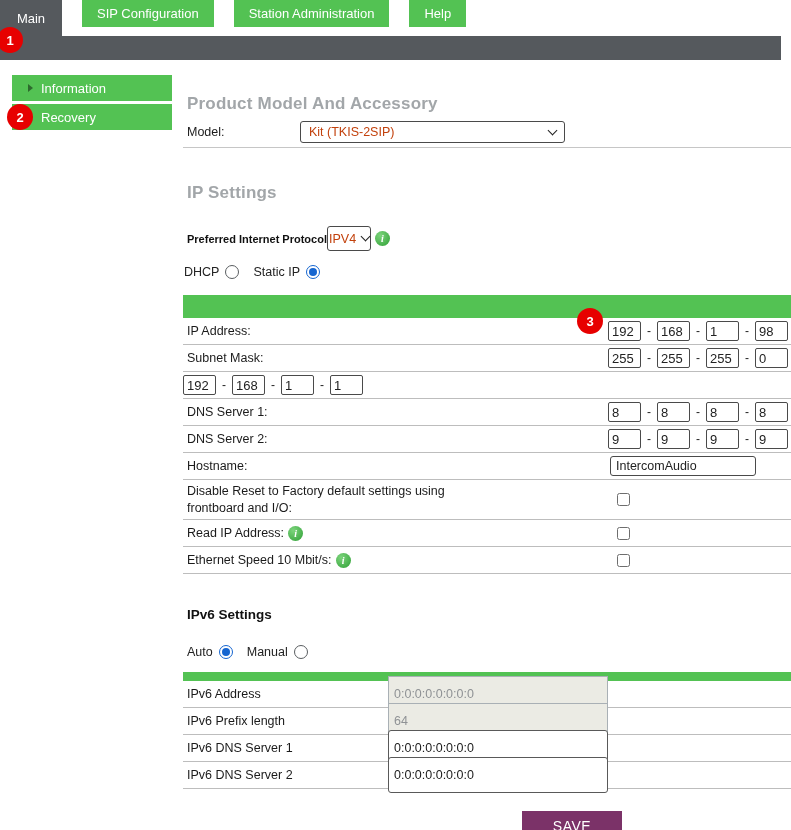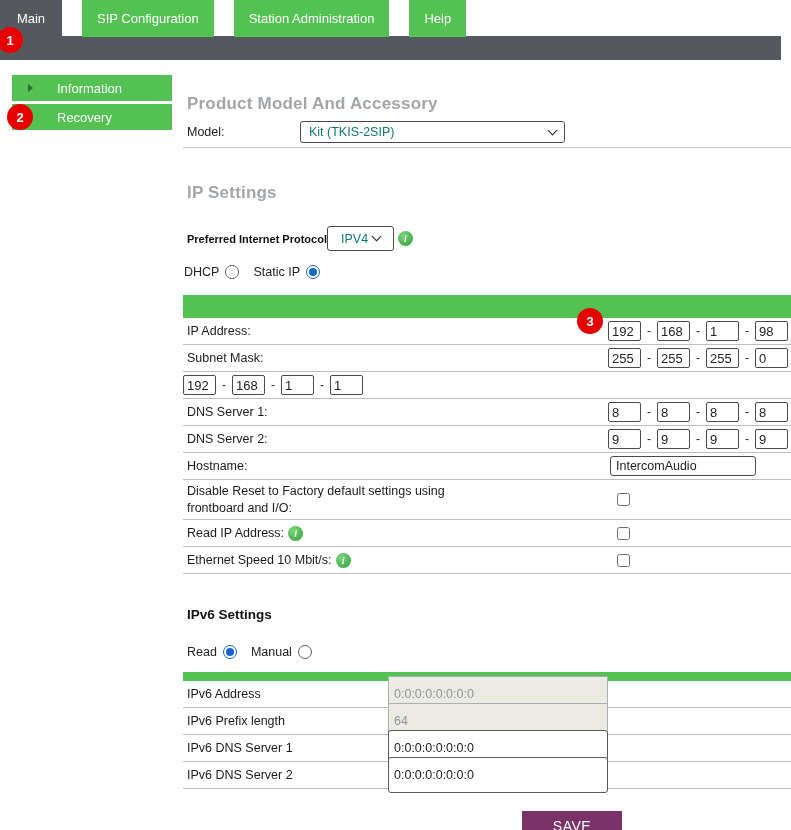--- a/index.html
+++ b/index.html
@@ -1,50 +1,50 @@
 <!DOCTYPE html>
 <html style="--green: #53c253; --dark_gray: #55595d; --red_badge: #e70000; --purple: #7b3268; --heading_gray: #a2a6a9; --radio_blue: #1565d0;"><head>
 <meta charset="utf-8">
 <style>
 *{box-sizing:border-box;margin:0;padding:0}
 html,body{width:791px;height:830px;background:#fff;font-family:"Liberation Sans",sans-serif;position:relative;overflow:hidden}
 input,button{font-family:inherit}
 
 
 .nav{position:absolute;top:0;left:0;display:flex;gap:20px;z-index:2}
-.tab{height:37px;background:var(--green,#53c253);color:#fff;font-size:13px;display:flex;align-items:center;padding:0 15px;cursor:pointer;white-space:nowrap}
+.tab{height:27px;background:var(--green,#53c253);color:#fff;font-size:13px;display:flex;align-items:center;padding:0 15px;cursor:pointer;white-space:nowrap}
 .tab.active{background:var(--dark_gray,#55595d);height:37px;width:62px;justify-content:center;padding:0}
 .subbar{position:absolute;top:36px;left:0;width:781px;height:24px;background:var(--dark_gray,#55595d)}
 
 
 .sidebar{position:absolute;top:75px;left:12px;width:160px;z-index:2}
 .side-item{height:26px;background:var(--green,#53c253);color:#fff;font-size:13px;display:flex;align-items:center;margin-bottom:3px;cursor:pointer}
 .side-item.active{background:var(--dark_gray,#55595d)}
 .arrow{width:0;height:0;border-left:5px solid rgba(0,0,0,.45);border-top:4px solid transparent;border-bottom:4px solid transparent;margin-left:16px;flex:none}
-.side-label{margin-left:24px}
+.side-label{margin-left:8px}
 
 
 .badge{position:absolute;width:26px;height:26px;border-radius:50%;background:var(--red_badge,#e70000);color:#fff;font-size:13px;font-weight:600;display:flex;align-items:center;justify-content:center;z-index:10}
 .badge1{left:-3px;top:27px}
 .badge2{left:7px;top:104px}
 .badge3{left:577px;top:308px}
 
 
 .main{position:absolute;left:183px;top:88px;width:608px}
 .h-gray{color:var(--heading_gray,#a2a6a9);font-size:17px;font-weight:600;margin:6px 0 0 4px;letter-spacing:.2px;line-height:20px}
 .h-gray.second{margin-top:35px}
 .model-row{display:flex;align-items:center;margin:7px 0 0 0;height:22px}
 .model-label{font-size:12.5px;color:#1b1b1b;margin-left:4px;width:113px}
-.select{border:1px solid #4a4a4a;border-radius:3px;height:22px;display:flex;align-items:center;justify-content:space-between;padding:0 8px;font-size:12.5px;color:#0f766e;background:#fff;cursor:pointer}
+.select{border:1px solid #4a4a4a;border-radius:3px;height:22px;display:flex;align-items:center;justify-content:space-between;padding:0 8px;font-size:12.5px;color:#c2410c;background:#fff;cursor:pointer}
 .model-select{width:265px}
 .chev{width:7px;height:7px;border-right:1.7px solid #222;border-bottom:1.7px solid #222;transform:rotate(45deg);margin-top:-4px;flex:none}
 .rule{border:none;border-top:1px solid #c6c6c6;margin-top:4px}
 .proto-row{display:flex;align-items:center;margin:23px 0 0 4px;height:25px}
 .proto-label{font-size:11px;font-weight:bold;color:#111;}
-.proto-select{width:67px;height:25px;padding:0 13px}
+.proto-select{width:44px;height:25px;padding:0 1px}
 .info{width:15px;height:15px;border-radius:50%;background:radial-gradient(circle at 35% 30%,#7cd47c,#2f9f35);color:#fff;font:italic bold 10px "Liberation Serif",serif;display:inline-flex;align-items:center;justify-content:center;margin-left:4px;flex:none}
 .radio-row{display:flex;align-items:center;margin:13px 0 0 1px;height:16px;font-size:12.5px;color:#222}
 .radio-row.v6{margin-top:21px;margin-left:4px}
 .radio{width:14px;height:14px;border-radius:50%;border:1.5px solid #5a5e61;margin:0 14px 0 6px;background:#fff;cursor:pointer;position:relative;flex:none}
 .radio.checked{border-color:var(--radio_blue,#1565d0)}
 .radio.checked::after{content:"";position:absolute;inset:2px;border-radius:50%;background:var(--radio_blue,#1565d0)}
 .greenbar{background:var(--green,#53c253);height:23px;margin-top:15px}
 .greenbar.thin{height:9px;margin-top:12px}
 
 
@@ -236,21 +236,21 @@
         </div>
         <div class="t-ctrl">
           <span class="checkbox"></span>
         </div>
       </div>
     </div>
 
   <h2 class="h-black">IPv6 Settings</h2>
 
   <div class="radio-row v6">
-      <span class="radio-label">Read</span>
+      <span class="radio-label">Auto</span>
       <span class="radio checked"></span>
       <span class="radio-label">Manual</span>
       <span class="radio"></span>
     </div>
 
   <div class="greenbar thin"></div>
   <div>
       <div class="t-row">
         <div class="t6-label">IPv6 Address</div>
         <input class="t6-input off" readonly="" value="0:0:0:0:0:0:0:0" style="">

